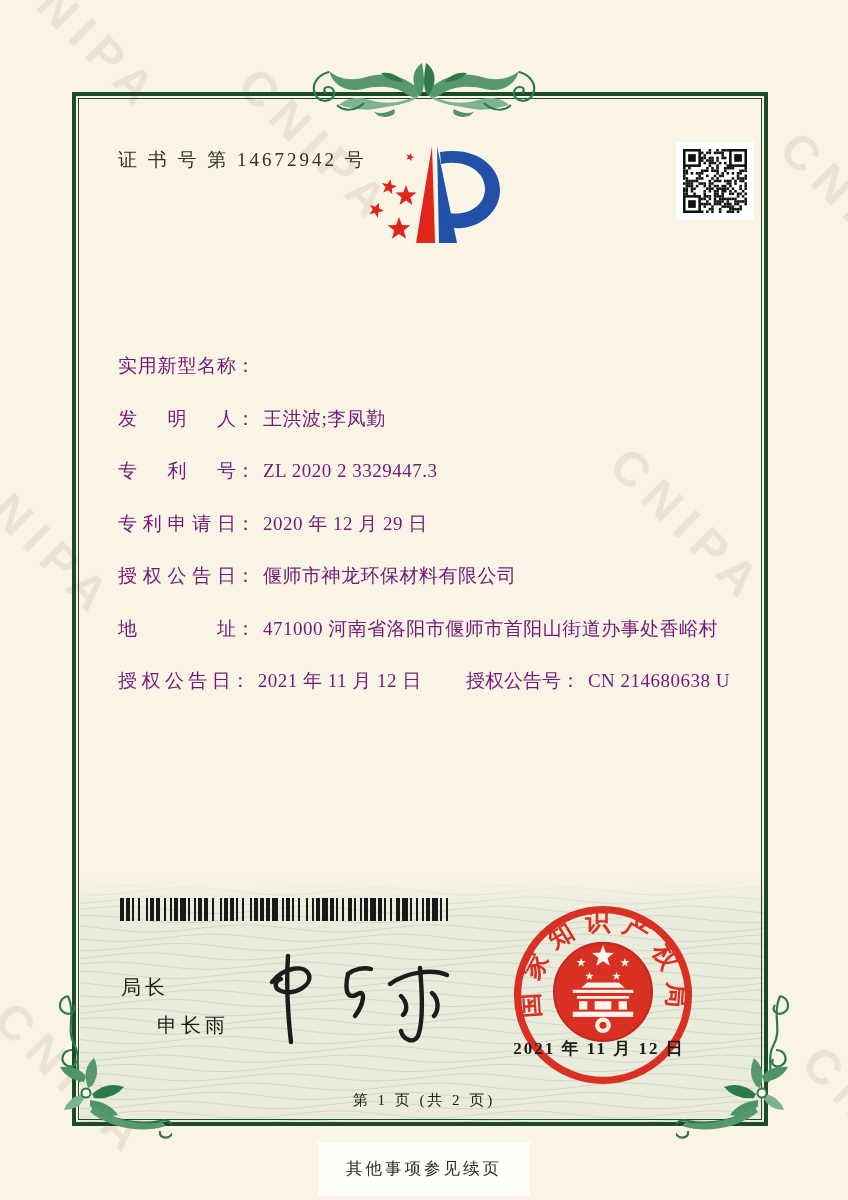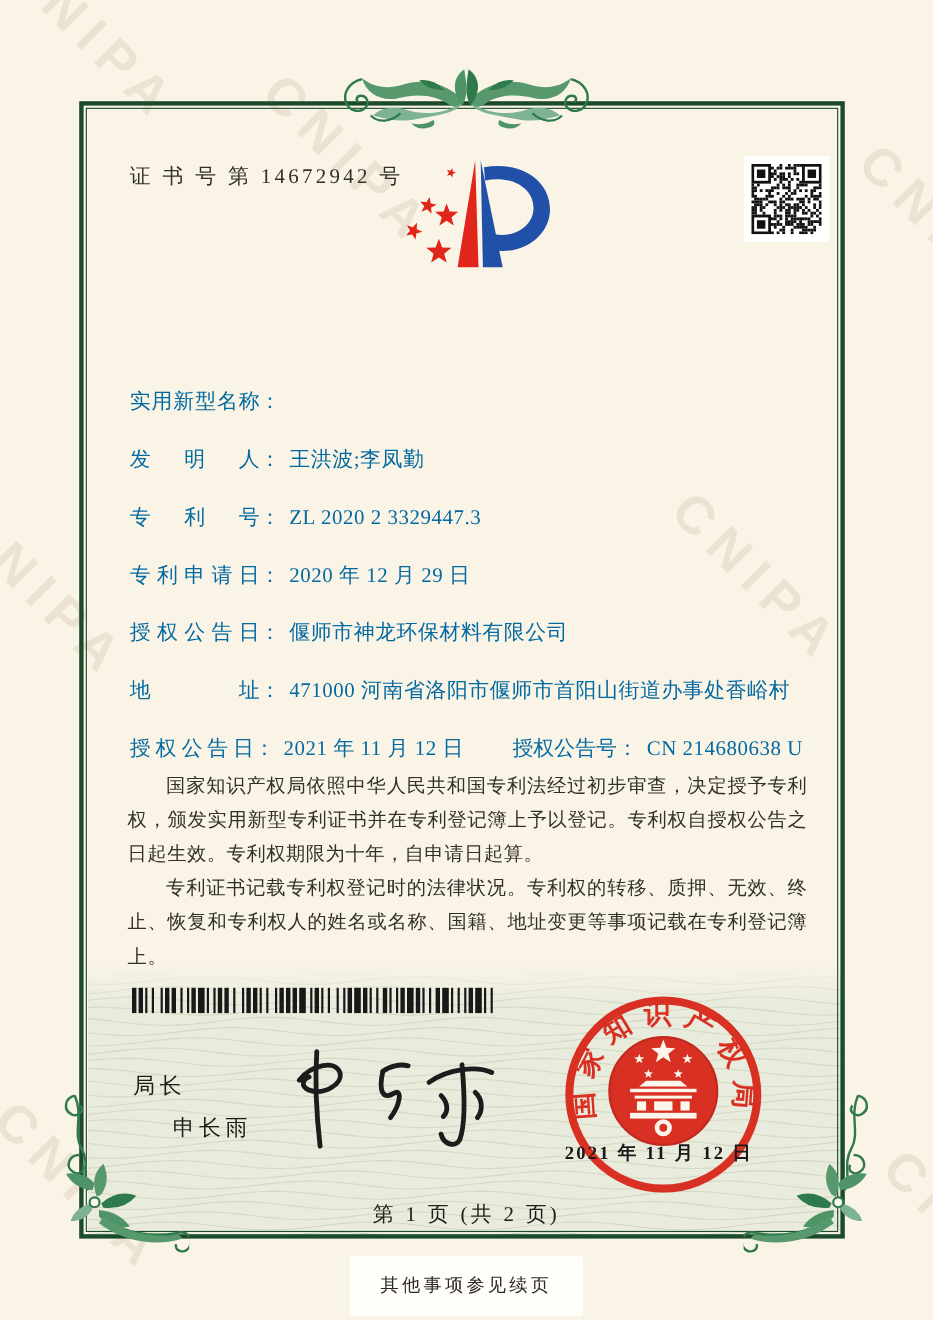--- a/index.html
+++ b/index.html
@@ -13,41 +13,41 @@
   .frame{position:absolute;left:72px;top:92px;width:696px;height:1034px;border:4px solid #1c4b2b;box-sizing:border-box;}
   .frame-inner{position:absolute;left:2px;top:2px;right:2px;bottom:2px;border:1px solid #1c4b2b;}
   
   .certno{position:absolute;left:118px;top:147px;font-size:19px;letter-spacing:3px;color:#33302b;}
   .qrbox{position:absolute;left:676px;top:142px;width:78px;height:78px;background:#ffffff;}
   .qrbox svg{position:absolute;left:7px;top:7px;}
   .logo{position:absolute;left:344px;top:140px;}
   .title{position:absolute;left:0;top:252px;width:848px;text-align:center;font-size:41px;font-weight:bold;
          letter-spacing:9px;color:#1e1b18;}
   
-  .fields{position:absolute;left:118px;top:352px;width:612px;font-size:19px;color:#0369a1;}
+  .fields{position:absolute;left:118px;top:352px;width:612px;font-size:19px;color:#701a75;}
   .frow{display:flex;align-items:flex-start;margin-bottom:24.5px;line-height:28px;white-space:nowrap;}
   .flabel{display:inline-block;width:118px;text-align:justify;text-align-last:justify;}
   .fcolon{display:inline-block;margin-right:8px;}
   .fvalue{letter-spacing:0.5px;}
   .fpair2{margin-left:44px;display:flex;}
   .fpair2 .flabel{width:95px;}
   
   .notice{position:absolute;left:116px;top:699px;width:618px;font-size:17.5px;line-height:31px;
           text-align:justify;color:#33302b;letter-spacing:0.5px;}
   .notice p{margin:0;text-indent:2em;}
   
   .waves{position:absolute;left:80px;top:876px;}
   .barcode{position:absolute;left:120px;top:898px;height:23px;display:flex;align-items:stretch;}
   .barcode div{height:100%;}
   .officer{position:absolute;left:121px;font-size:20px;letter-spacing:4px;color:#1e1b18;}
   .sig{position:absolute;left:250px;top:938px;}
   .seal{position:absolute;left:504px;top:896px;}
   .seal-date{position:absolute;left:500px;top:1037px;width:198px;text-align:center;font-size:17px;
              letter-spacing:2px;color:#1a1a1a;font-weight:bold;}
-  .pageinfo{position:absolute;left:0;top:1091px;width:848px;text-align:center;font-size:19px;
+  .pageinfo{position:absolute;left:0;top:1091px;width:848px;text-align:center;font-size:15px;
             letter-spacing:3px;color:#22201d;}
   .cont{position:absolute;left:50%;transform:translateX(-50%);top:1142px;background:#fffef9;
         padding:16px 28px;font-size:16.5px;letter-spacing:3px;color:#2c2824;}
   .orn{position:absolute;pointer-events:none;}
 </style>
 </head>
 <body>
 
 <div class="page">
 
@@ -451,24 +451,20 @@
         <span class="fcolon">：</span>
       <span class="fvalue">2021 年 11 月 12 日</span>
       <span class="fpair2">
         <span class="flabel">授权公告号</span>
           <span class="fcolon">：</span>
         <span class="fvalue">CN 214680638 U</span>
       </span>
     </div>
   </div>
 
-  <div class="notice">
-    <p>国家知识产权局依照中华人民共和国专利法经过初步审查，决定授予专利权，颁发实用新型专利证书并在专利登记簿上予以登记。专利权自授权公告之日起生效。专利权期限为十年，自申请日起算。</p>
-    <p>专利证书记载专利权登记时的法律状况。专利权的转移、质押、无效、终止、恢复和专利权人的姓名或名称、国籍、地址变更等事项记载在专利登记簿上。</p>
-  </div>
 
   <div id="barcode" class="barcode">
       <div style="width: 4px; background: rgb(24, 24, 24);"></div>
       <div style="width: 2px; background: transparent;"></div>
       <div style="width: 4px; background: rgb(24, 24, 24);"></div>
       <div style="width: 2px; background: transparent;"></div>
       <div style="width: 2px; background: rgb(24, 24, 24);"></div>
       <div style="width: 4px; background: transparent;"></div>
       <div style="width: 2px; background: rgb(24, 24, 24);"></div>
       <div style="width: 6px; background: transparent;"></div>

